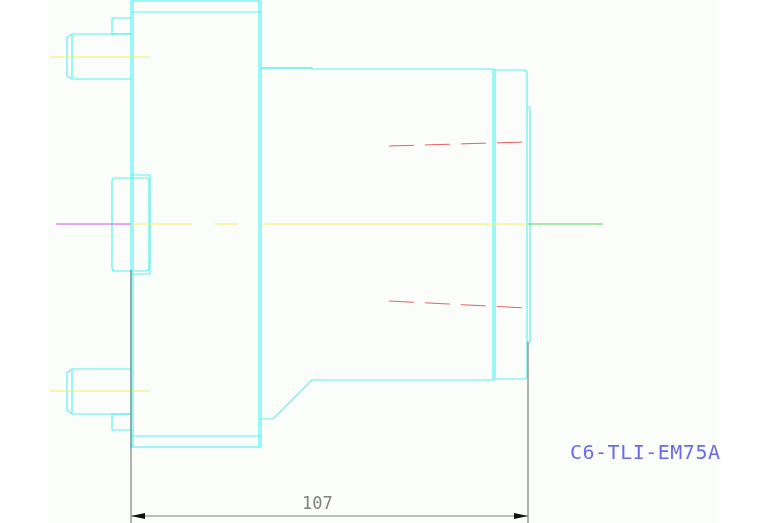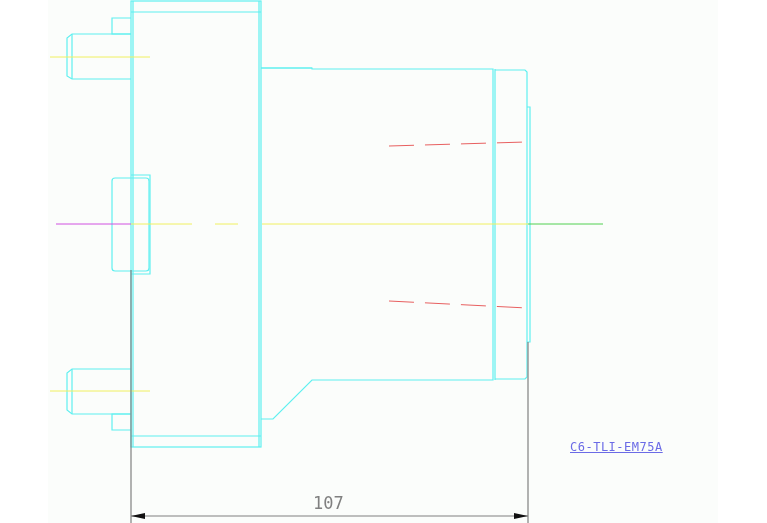--- a/index.html
+++ b/index.html
@@ -58,15 +58,15 @@
 
   <g stroke="#808080" stroke-width="1.2" fill="none">
     <line x1="131" y1="270" x2="131" y2="523"></line>
     <line x1="528" y1="342" x2="528" y2="523"></line>
     <line x1="131" y1="516" x2="528" y2="516"></line>
   </g>
   <polygon points="131,516 145,513 145,519" fill="#111"></polygon>
   <polygon points="528,516 514,513 514,519" fill="#111"></polygon>
 </svg>
 
-<div class="label-text" style="position:absolute; left:313px; top:493px; font-size:17px; color:#808080; letter-spacing:0px;">107</div>
+<div class="label-text" style="position:absolute; left:302px; top:493px; font-size:17px; color:#808080; letter-spacing:0px;">107</div>
 
-<div class="label-text" style="position:absolute; left:570px; top:440px; font-size:12px; color:#6b6be6; letter-spacing:0.5px;text-decoration:underline;">C6-TLI-EM75A</div>
+<div class="label-text" style="position:absolute; left:570px; top:440px; font-size:20px; color:#6b6be6; letter-spacing:0.5px;">C6-TLI-EM75A</div>
 
 </body></html>

